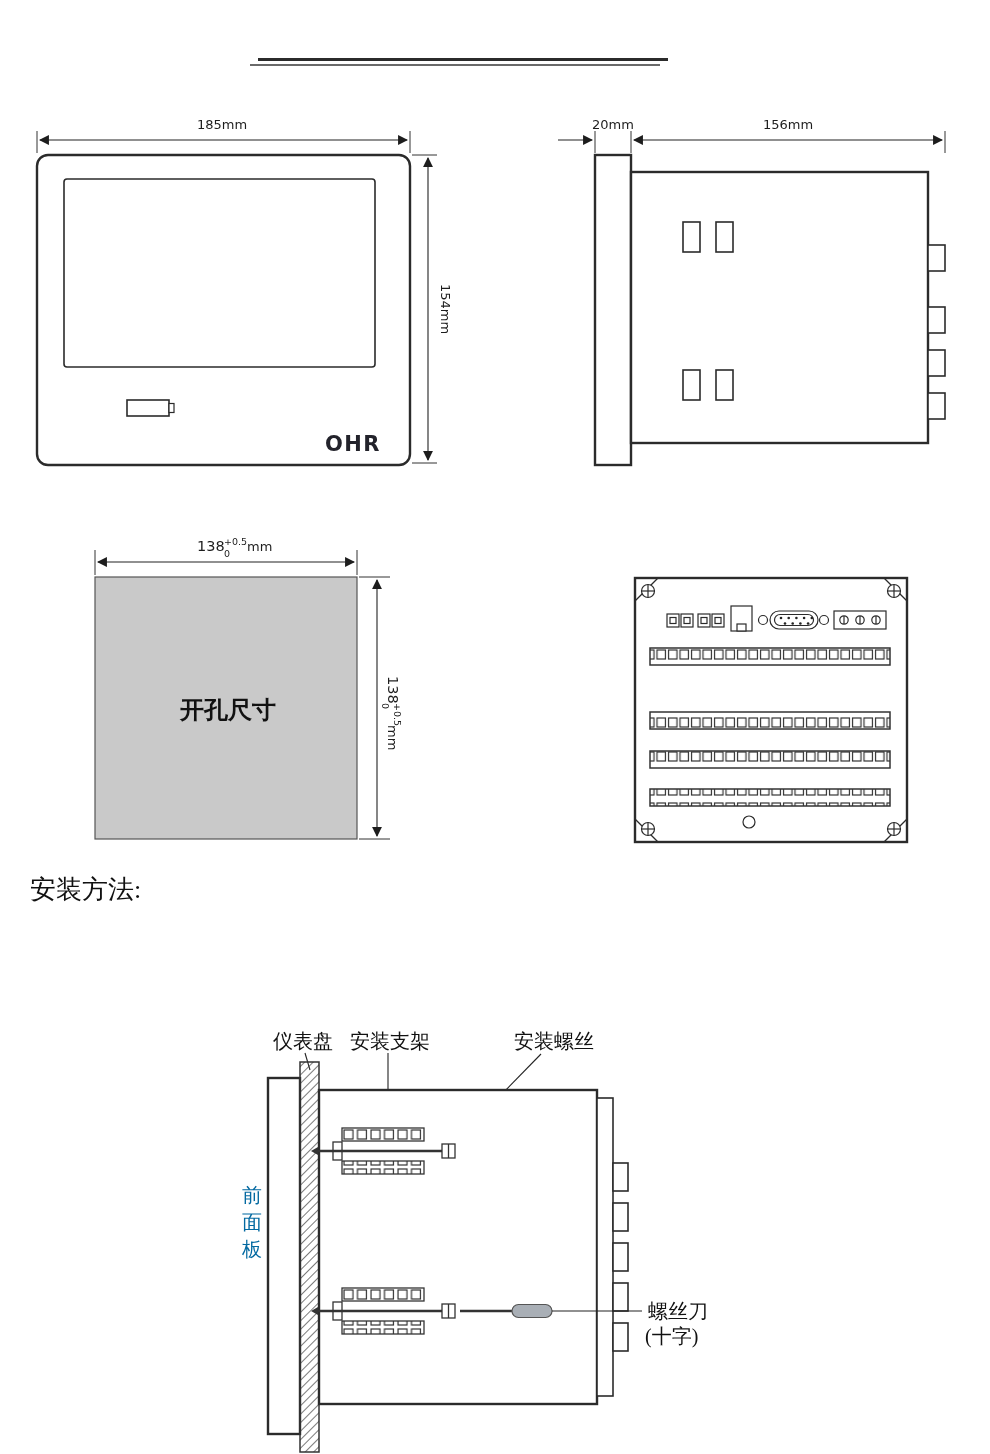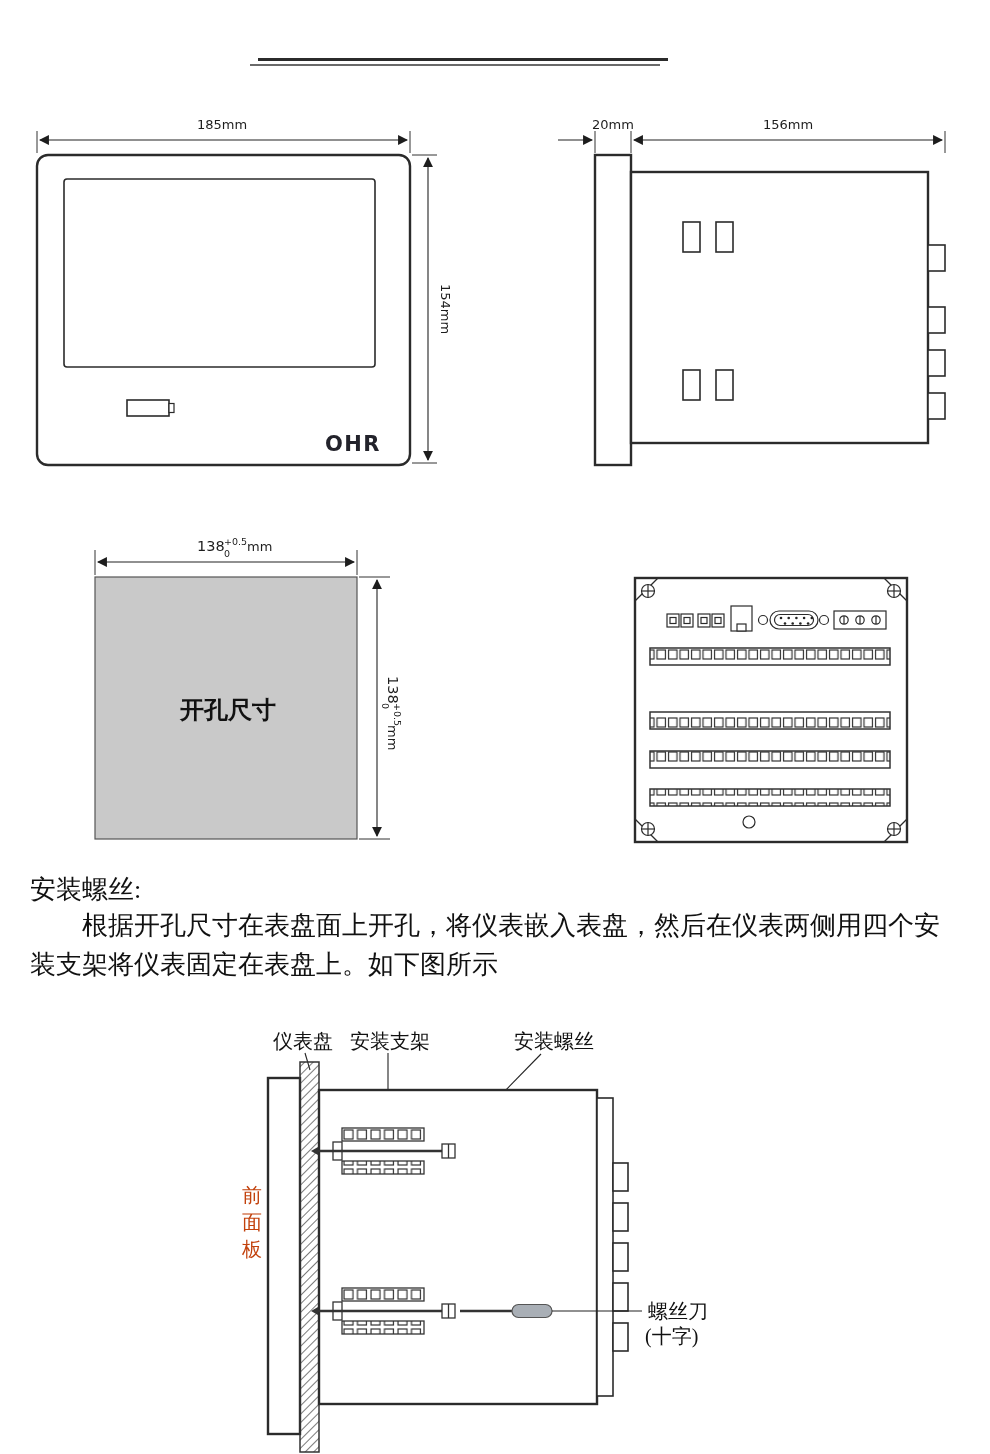--- a/index.html
+++ b/index.html
@@ -8,21 +8,21 @@
   .title{position:absolute;left:230px;top:12px;width:440px;text-align:center;
          font-size:38px;font-weight:500;letter-spacing:1px;color:#1c1c1c;
          font-family:"Liberation Sans",sans-serif;}
   .uline1{position:absolute;left:258px;top:58px;width:410px;height:2.6px;background:#2b2b2b;}
   .uline2{position:absolute;left:250px;top:64px;width:410px;height:1.6px;background:#6a6a6a;}
   .cjk-heading{position:absolute;left:30px;top:872px;font-size:26px;color:#111;
          font-family:"Liberation Serif",serif;}
   .cjk-body{position:absolute;left:30px;top:906px;width:915px;font-size:26px;line-height:39px;
          text-indent:2em;color:#111;font-family:"Liberation Serif",serif;}
   .front-panel-label{position:absolute;left:239px;top:1182px;width:26px;font-size:20px;
-         line-height:27px;text-align:center;color:#c2410c;font-family:"Liberation Serif",serif;}
+         line-height:27px;text-align:center;color:#0369a1;font-family:"Liberation Serif",serif;}
   svg{position:absolute;left:0;top:0;}
   .dim{font-family:"DejaVu Sans",sans-serif;font-size:13px;fill:#1d1d1d;}
   .dimsm{font-family:"DejaVu Sans",sans-serif;font-size:9.5px;fill:#1d1d1d;}
   .dimbase{font-family:"DejaVu Sans",sans-serif;font-size:14.5px;fill:#1d1d1d;}
   .cjklbl{font-family:"Liberation Serif",serif;font-size:20px;fill:#111;}
   .cutlbl{font-family:"Liberation Serif",serif;font-size:24px;font-weight:bold;fill:#111;}
   .brand{font-family:"DejaVu Sans",sans-serif;font-size:21px;font-weight:bold;
          letter-spacing:1.5px;fill:#23232b;}
   .ln{stroke:#222;stroke-width:1.1;fill:none;}
   .ext{stroke:#333;stroke-width:1;fill:none;}
@@ -227,18 +227,17 @@
     </g>
     <line class="ln" x1="552" y1="1311" x2="642" y2="1311"></line>
     <text class="cjklbl" x="648" y="1318">螺丝刀</text>
     <text class="cjklbl" x="645" y="1343">(十字)</text>
   </g>
 </svg>
 
 <div class="uline1"></div>
 <div class="uline2"></div>
 
-<div class="cjk-heading">安装螺丝:</div>
-<div class="cjk-body">根据开孔尺寸在表盘面上开孔，将仪表嵌入表盘，然后在仪表两侧用四个安装支架将仪表固定在表盘上。如下图所示</div>
+<div class="cjk-heading">安装方法:</div>
 
 <div class="front-panel-label">前面板</div>
 
 </div>
 
 </body></html>

